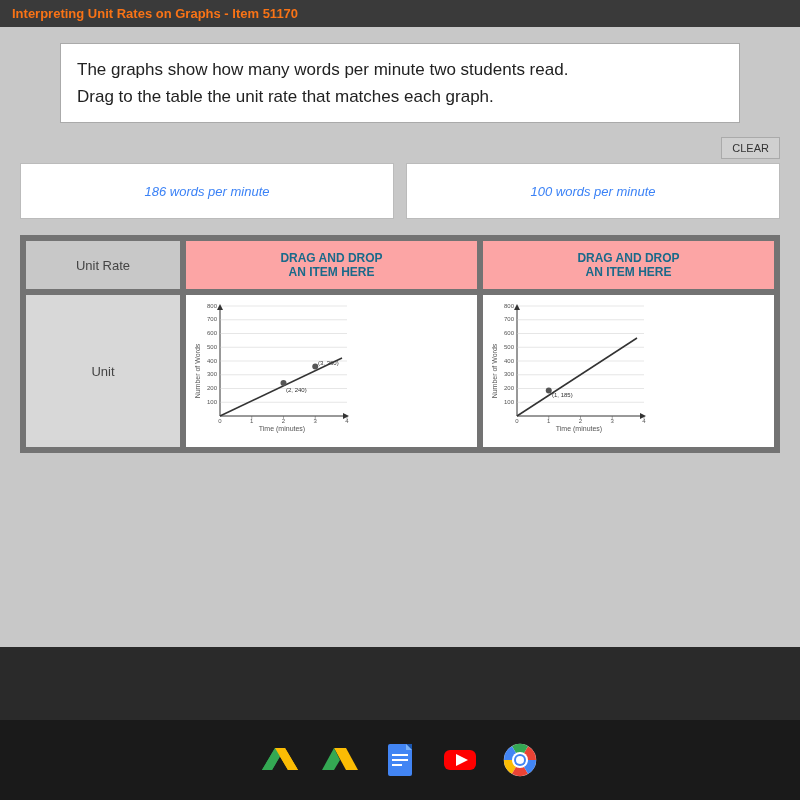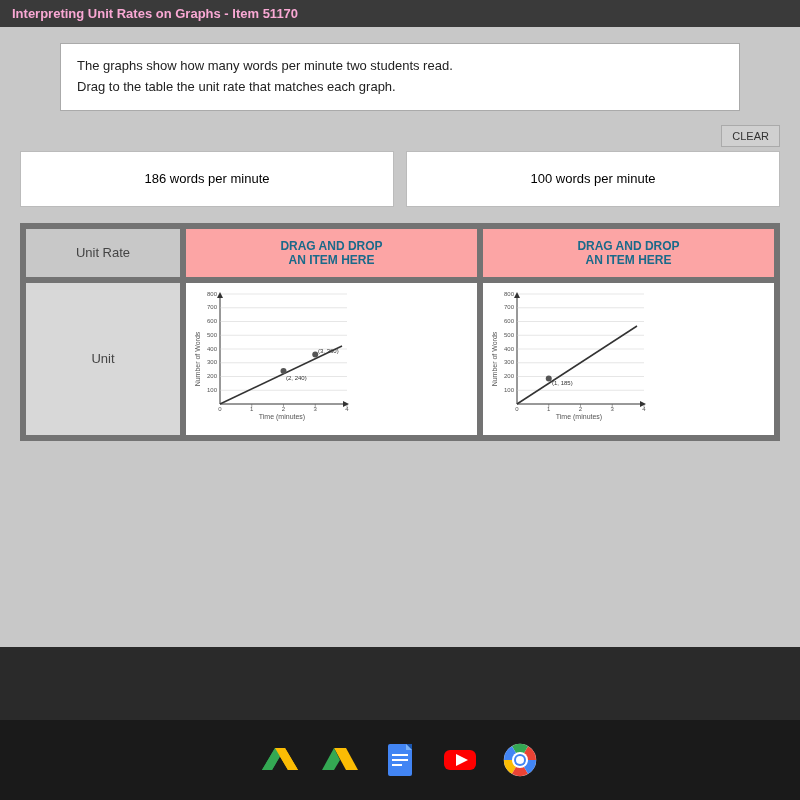--- a/index.html
+++ b/index.html
@@ -8,40 +8,40 @@
       height: 800px;
       background: #2a2a2a;
       font-family: Arial, sans-serif;
       overflow: hidden;
       position: relative;
     }
 
     
     .title-bar {
       background: #3a3a3a;
-      color: #f9a8d4;
+      color: #f97316;
       font-size: 13px;
       padding: 6px 12px;
       font-weight: bold;
     }
 
     
     .main-content {
       background: #c8c8c8;
       padding: 16px 20px 20px 20px;
       height: 620px;
     }
 
     
     .instructions-box {
       background: white;
       border: 1px solid #aaa;
       padding: 12px 16px;
       margin-bottom: 14px;
-      font-size: 13px;
+      font-size: 17px;
       color: #222;
       line-height: 1.6;
       max-width: 680px;
       margin-left: auto;
       margin-right: auto;
     }
 
     
     .clear-row {
       display: flex;
@@ -69,28 +69,29 @@
       max-width: 760px;
       margin-left: auto;
       margin-right: auto;
     }
 
     .word-card {
       background: white;
       border: 1px solid #bbb;
       padding: 14px 10px;
       font-size: 13px;
-      color: #000000;
+      color: #3b82f6;
       flex: 1;
       text-align: right;
       cursor: grab;
       min-height: 56px;
       display: flex;
       align-items: center;
       justify-content: center;
+      font-style: italic;
     }
 
     
     .data-table {
       max-width: 760px;
       margin-left: auto;
       margin-right: auto;
       border-collapse: collapse;
       width: 100%;
       background: white;

